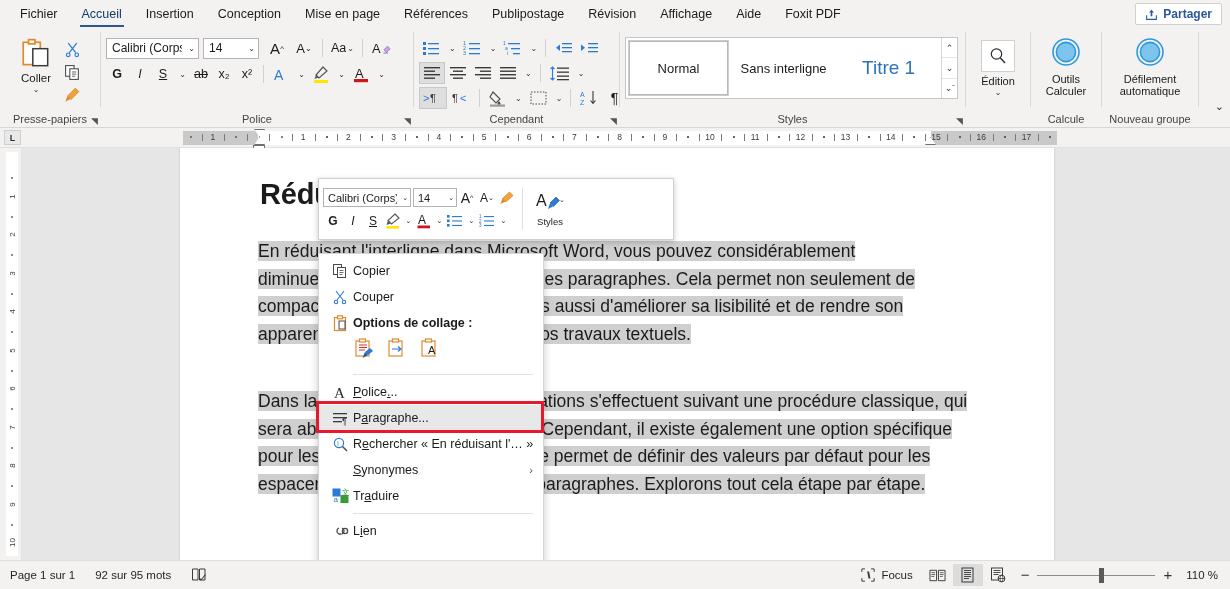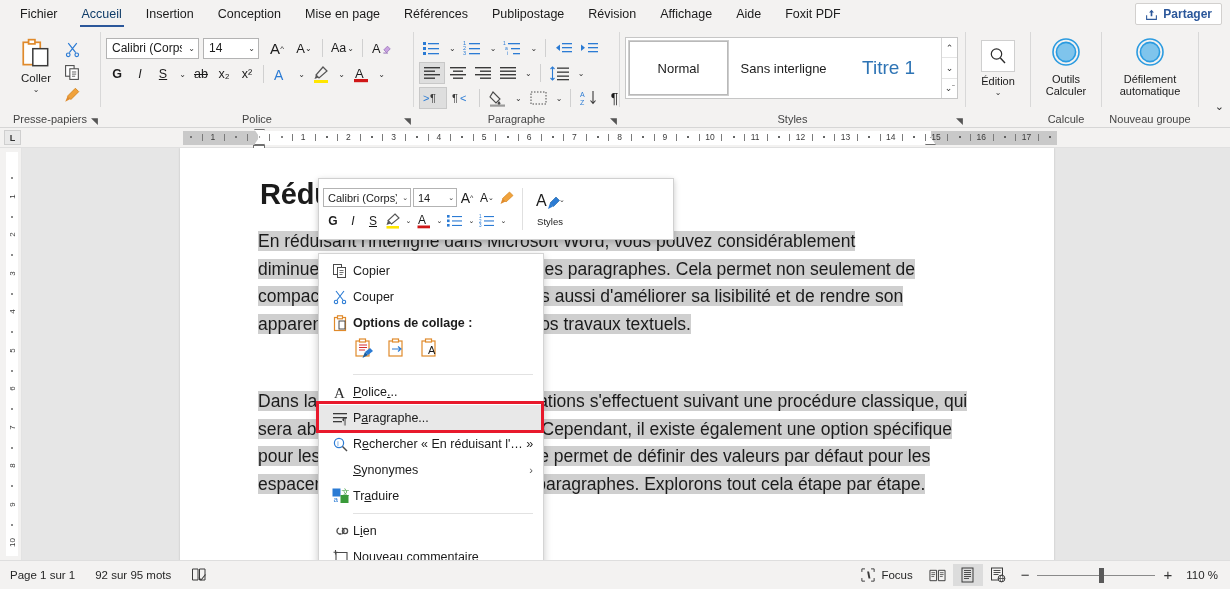--- a/index.html
+++ b/index.html
@@ -145,21 +145,21 @@
   .page {
     position:absolute; left:158px; top:0px; width:874px; height:420px;
     background:#ffffff; box-shadow:0 0 2px rgba(0,0,0,.18);
   }
   .doc-title {
     position:absolute; left:80px; top:30px; font-size:29px; font-weight:bold;
     color:#1b1b1b; white-space:nowrap; letter-spacing:-0.2px;
   }
   .para { position:absolute; left:78px; width:740px; font-size:17.5px; color:#1b1b1b; line-height:27.5px; }
   .para span.hl { background:#cfcfcf; }
-  .p1 { top:80px; }
+  .p1 { top:90px; }
   .p2 { top:240px; }
 
   
   .minitb {
     position:absolute; left:318px; top:178px; width:356px; height:62px;
     background:#ffffff; border:1px solid #d0d0d0;
     box-shadow:0 2px 6px rgba(0,0,0,.22);
     display:flex; align-items:center; padding:0 4px;
   }
   .mtcol { display:flex; flex-direction:column; gap:2px; }
@@ -522,21 +522,21 @@
                   <text x="1" y="15" font-size="7" fill="#2b7bd4">Z</text>
                 <path d="M14 1 L14 13 M11.5 10.5 L14 13.5 L16.5 10.5" stroke="#3a3a3a" stroke-width="1.1" fill="none"></path>
               </svg>
             </div>
             <div class="ib">
                 <span style="font-size:14px;">¶</span>
               </div>
           </div>
         </div>
       </div>
-      <div class="grp-label">Paragraphe</div>
+      <div class="grp-label">Cependant</div>
       <div class="dlg-launch">◥</div>
     </div>
     <div class="grp-sep"></div>
 
     <div class="grp" style="width:345px;">
       <div class="grp-body">
         <div class="gallery" style="width:333px;">
           <div class="style-item boxed">Normal</div>
           <div class="style-item">Sans interligne</div>
           <div class="style-item h1">Titre 1</div>
@@ -978,29 +978,20 @@
       <span class="ico">
         <svg width="17" height="14" viewBox="0 0 17 14">
           <path d="M7 4 a3.2 3.2 0 0 0 0 6 h2.5" fill="none" stroke="#4a4a4a" stroke-width="1.3"></path>
           <path d="M10 4 a3.2 3.2 0 0 1 0 6" fill="none" stroke="#4a4a4a" stroke-width="1.3"></path>
           <circle cx="13" cy="7" r="2.6" fill="none" stroke="#4a4a4a" stroke-width="1.3"></circle>
         </svg>
       </span>
       <span class="txt">L<span class="u">i</span>en</span>
     </div>
 
-    <div class="mi">
-      <span class="ico">
-        <svg width="17" height="16" viewBox="0 0 17 16">
-          <path d="M4 3.5 h11 v8 h-7 l-4 3 v-3 h0 z" fill="#fff" stroke="#4a4a4a" stroke-width="1.1"></path>
-          <path d="M3.5 1 v4.5 M1.5 3.2 h4" stroke="#4a4a4a" stroke-width="1.1"></path>
-        </svg>
-      </span>
-      <span class="txt">Nouv<span class="u">e</span>au commentaire</span>
-    </div>
   </div>
 
   <div class="status">
     <div class="st">
       <span>Page 1 sur 1</span>
     </div>
     <div class="st">
       <span>92 sur 95 mots</span>
     </div>
     <div class="st">

